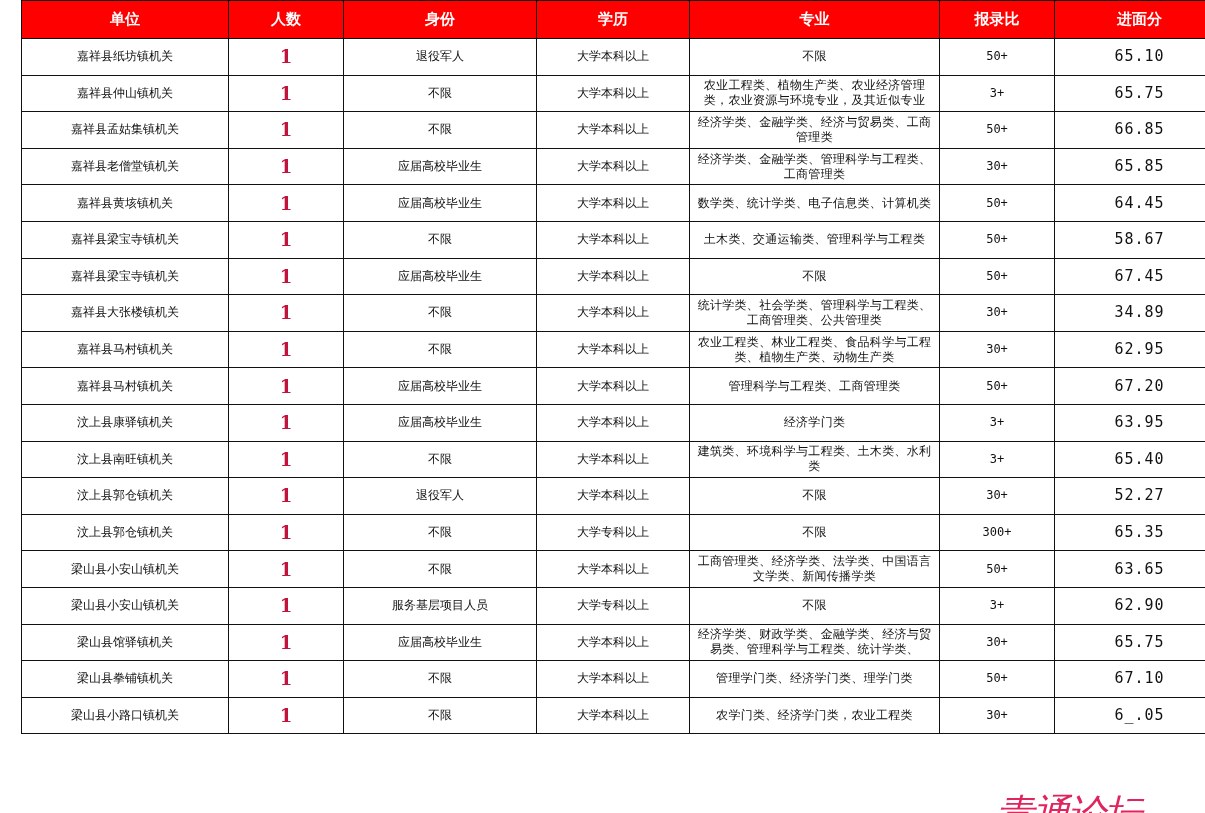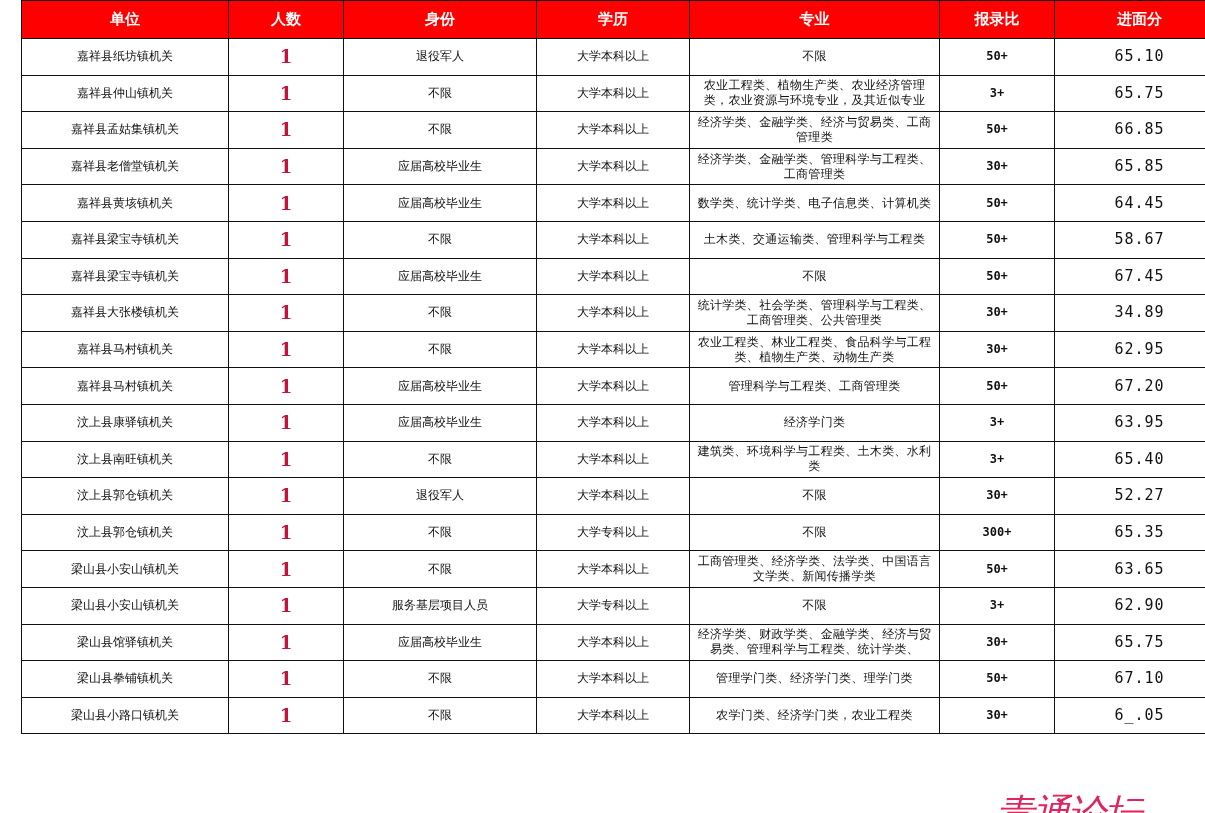--- a/index.html
+++ b/index.html
@@ -3,21 +3,21 @@
 <meta charset="utf-8">
 <style>
   html, body { margin:0; padding:0; background:#ffffff; }
   body { width:1205px; height:813px; overflow:hidden; position:relative; font-family:"DejaVu Sans", sans-serif; }
   table { border-collapse:collapse; table-layout:fixed; width:1203px; position:absolute; left:1px; top:0;margin-left:20px; }
   th, td { border:1.5px solid #111; text-align:center; vertical-align:middle; padding:0 4px; }
   th { background:#ff0000; color:#fff; font-size:15px; font-weight:bold; height:37px; }
   td { font-size:12px; color:#111; height:35.6px; line-height:15px; }
   td.count { color:#c0143c; font-family:"DejaVu Serif", serif; font-weight:bold; font-size:18px; }
   td.major { font-size:12px; letter-spacing:0.3px; }
-  td.mono { font-family:"DejaVu Sans Mono", monospace; font-size:12px;font-weight:bold; }
+  td.mono { font-family:"DejaVu Sans Mono", monospace; font-size:12px; }
   td.score { font-family:"DejaVu Sans Mono", monospace; font-size:15px; letter-spacing:1px; }
   .watermark { position:absolute; left:996px; top:790px; width:205px; height:46px; color:#e0245e; font-size:38px; font-weight:normal; font-style:italic; letter-spacing:-2px; font-family:"DejaVu Sans", sans-serif; line-height:46px; background:rgba(255,255,255,0.15); }
 </style>
 </head>
 <body>
 
 <table>
   <colgroup>
     <col style="width:207px">
       <col style="width:115px">

